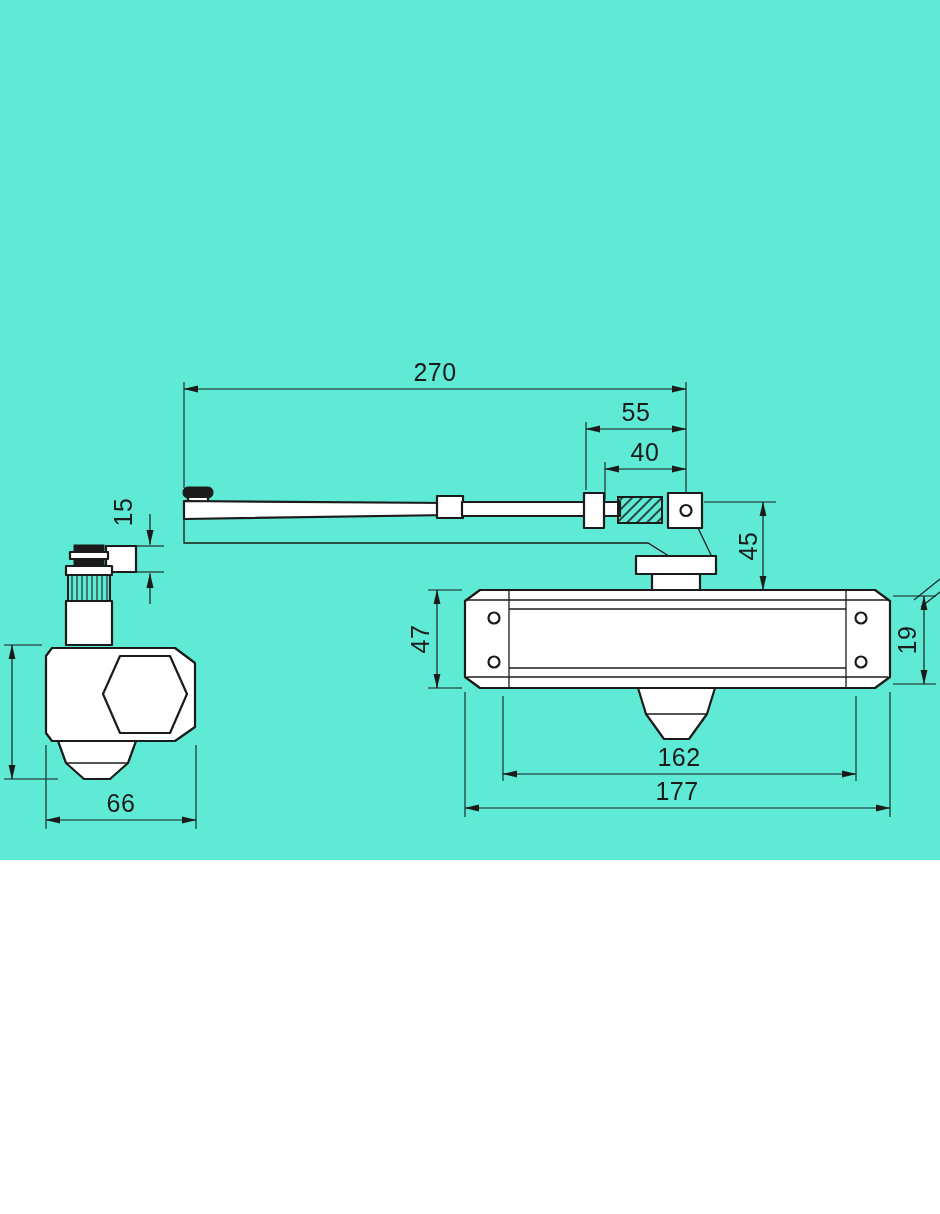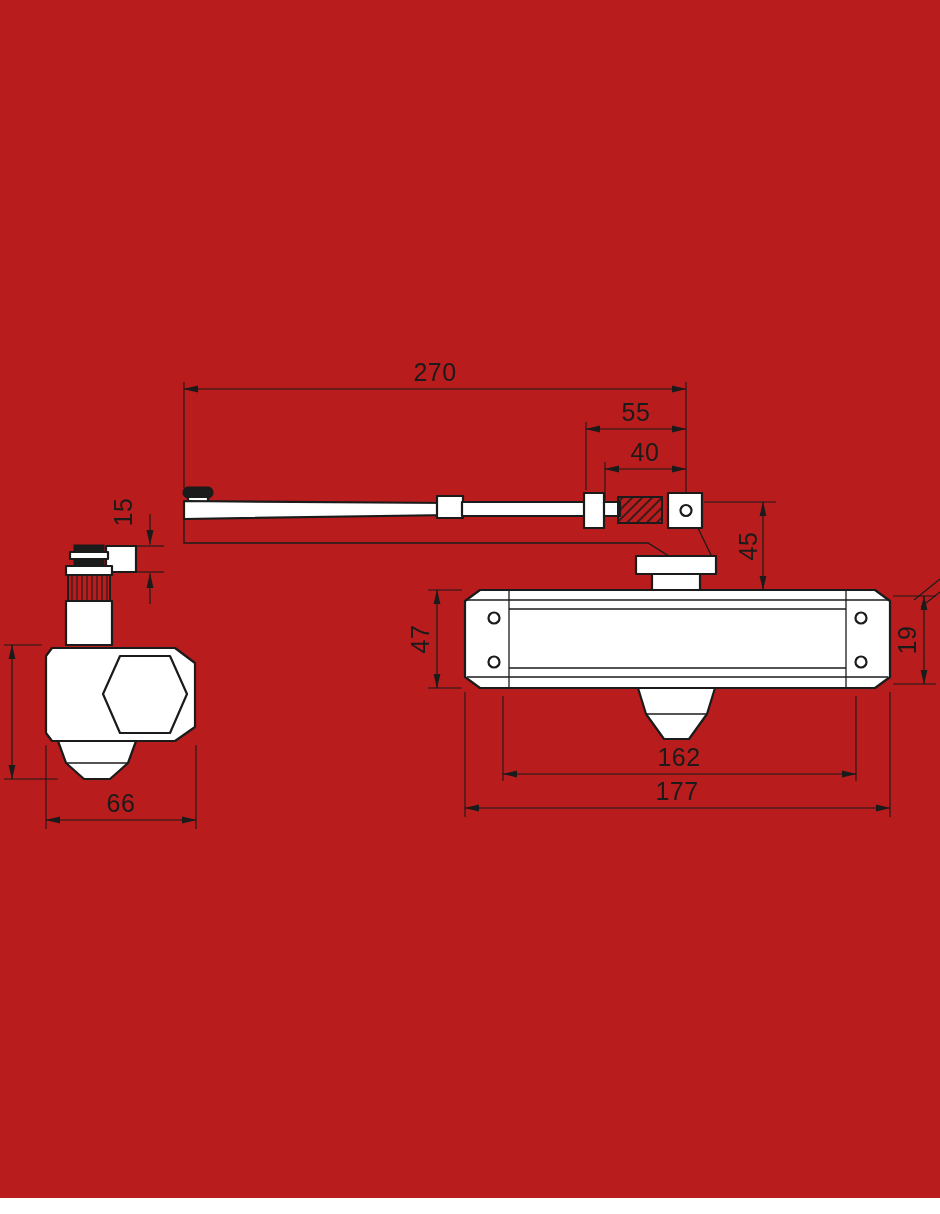--- a/index.html
+++ b/index.html
@@ -3,22 +3,22 @@
 <meta charset="utf-8">
 <style>
   html, body {
     margin: 0;
     padding: 0;
     background: #ffffff;
   }
   .canvas {
     position: relative;
     width: 940px;
-    height: 1198px;
-    background: #b91c1c;
+    height: 860px;
+    background: #5eead4;
     overflow: hidden;
   }
   svg { display: block; }
   .p2   { stroke: #1b1b1b; stroke-width: 2.2; fill: #ffffff; stroke-linejoin: round; }
   .thin { stroke: #1b1b1b; stroke-width: 1.3; fill: none; }
   .dark { fill: #1b1b1b; stroke: #1b1b1b; stroke-width: 1; }
   .hatchd { stroke: #1b1b1b; stroke-width: 2; fill: url(#diag); }
   .hatchv { stroke: #1b1b1b; stroke-width: 2; fill: url(#vert); }
   .dim  { stroke: #1b1b1b; stroke-width: 1.2; fill: none; }
   .ext  { stroke: #1b1b1b; stroke-width: 1.1; fill: none; }

